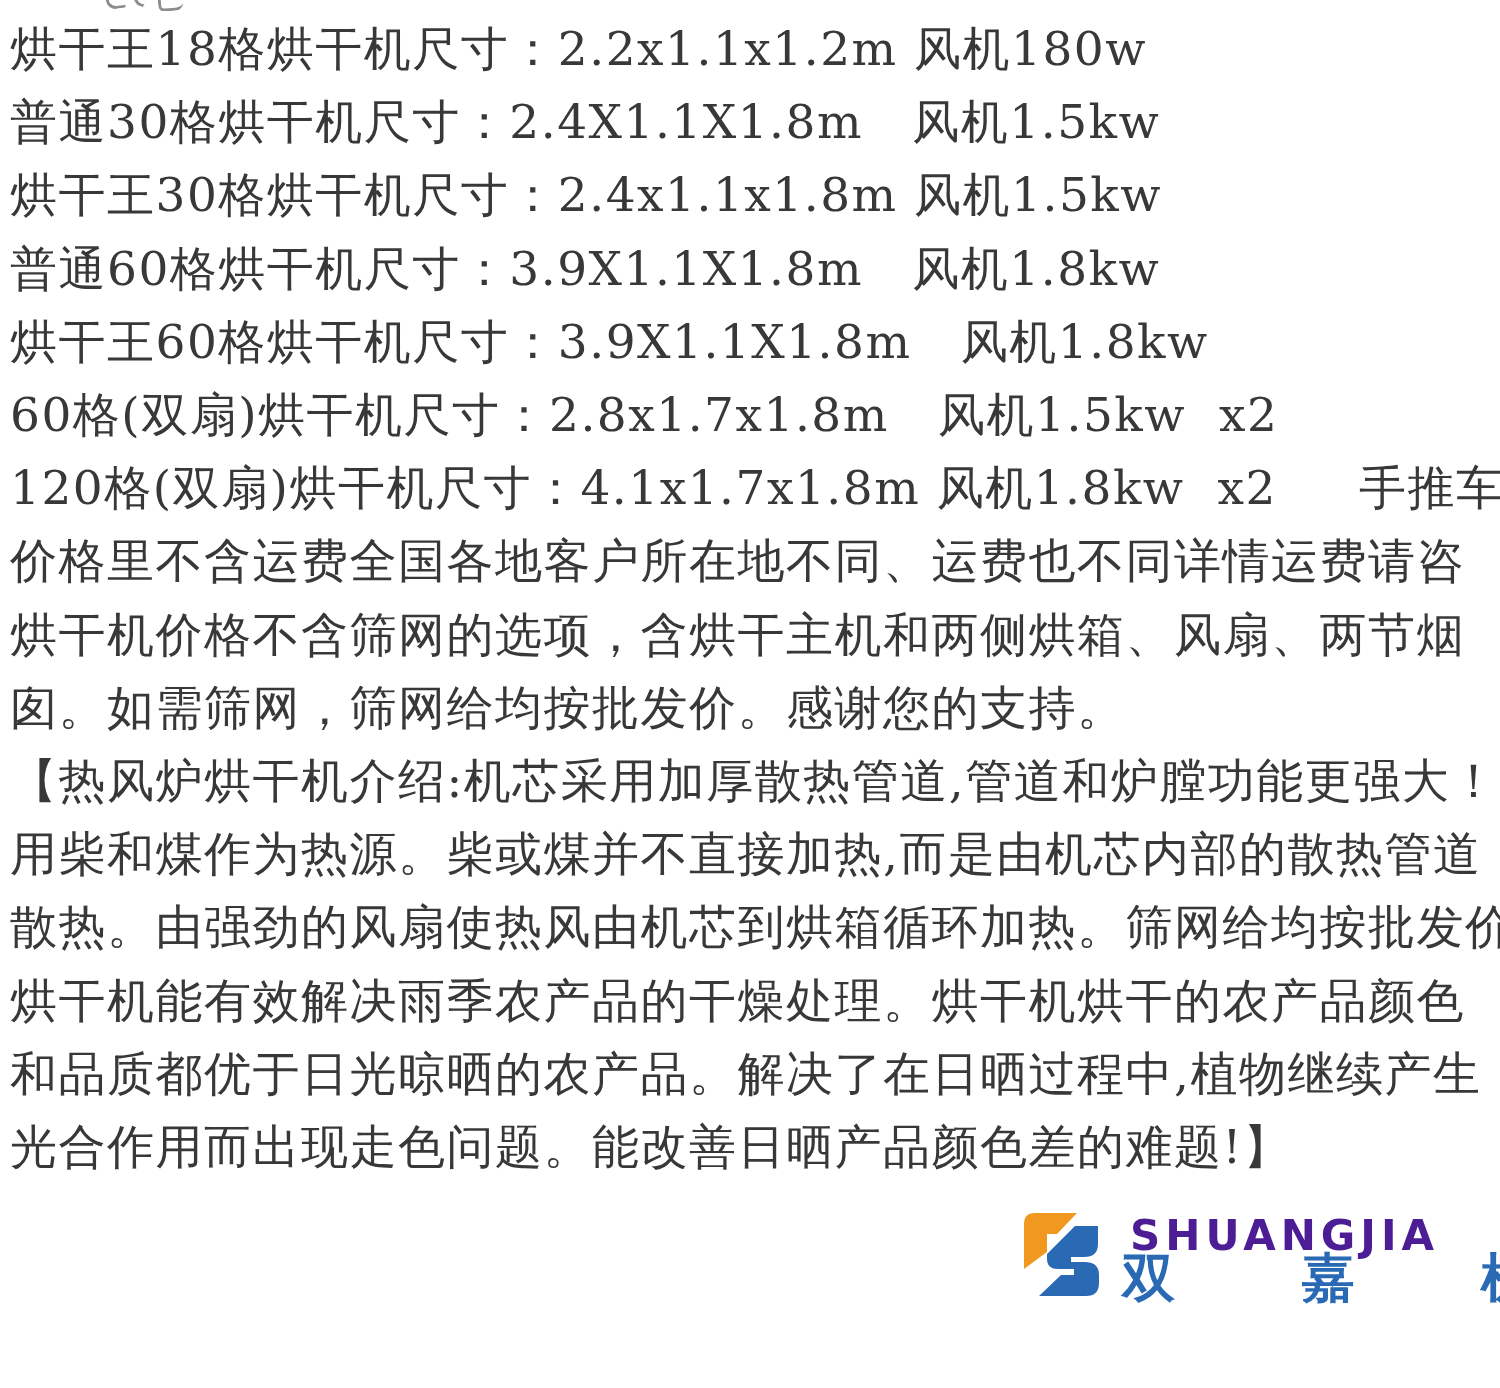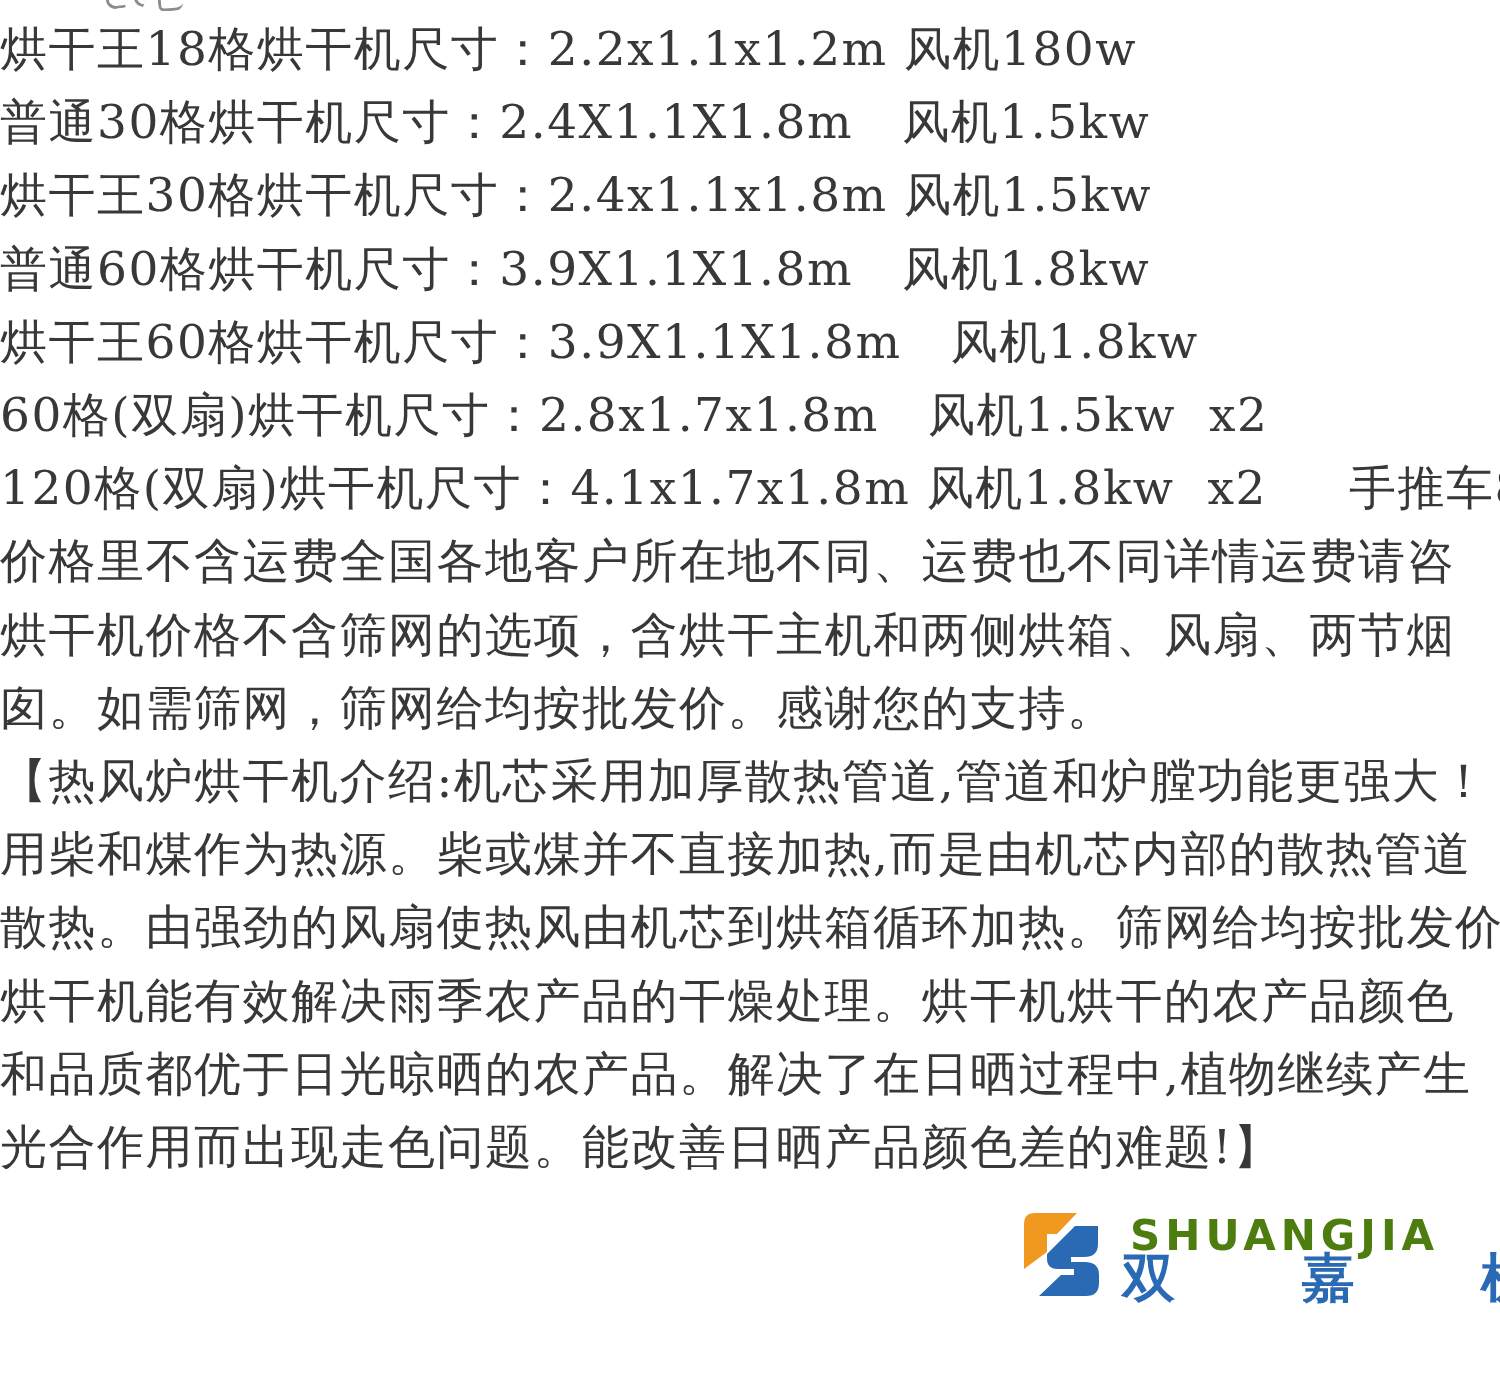--- a/index.html
+++ b/index.html
@@ -14,20 +14,21 @@
 
   
   .textcol{
     position:absolute;left:0;top:0;width:1500px;
     padding-top:13px;
     color:#383838;
   }
   .line{
     height:73.2px;
     display:flex;align-items:center;
+    padding-left:10px;
     font-size:47px;
     letter-spacing:1.5px;
     white-space:pre;
     font-weight:500;
   }
 
   
   .frag{position:absolute;top:0;background:transparent;}
   .frag span{
     position:absolute;top:-6px;display:block;
@@ -38,21 +39,21 @@
   .frag .f2{left:133px;width:9px;height:9px;transform:rotate(14deg);}
   .frag .f3{left:158px;width:22px;height:14px;transform:rotate(-4deg);border-radius:0 0 8px 6px;}
 
   
   .logo{position:absolute;left:1018px;top:1211px;width:470px;height:95px;}
   .logo-icon{position:absolute;left:0;top:0;width:86px;height:87px;}
   .logo-en{
     position:absolute;left:112px;top:4px;
     font-family:"DejaVu Sans","Liberation Sans",sans-serif;
     font-weight:bold;font-size:42px;line-height:1;
-    letter-spacing:5px;color:#4d7c0f;white-space:pre;
+    letter-spacing:5px;color:#4c1d95;white-space:pre;
   }
   .logo-cn{
     position:absolute;left:104px;top:40px;
     font-family:"DejaVu Sans","Liberation Sans",sans-serif;
     font-weight:bold;font-size:53px;line-height:1;
     letter-spacing:54px;color:#2a6ab5;white-space:pre;
   }
 </style>
 </head>
 <body>

